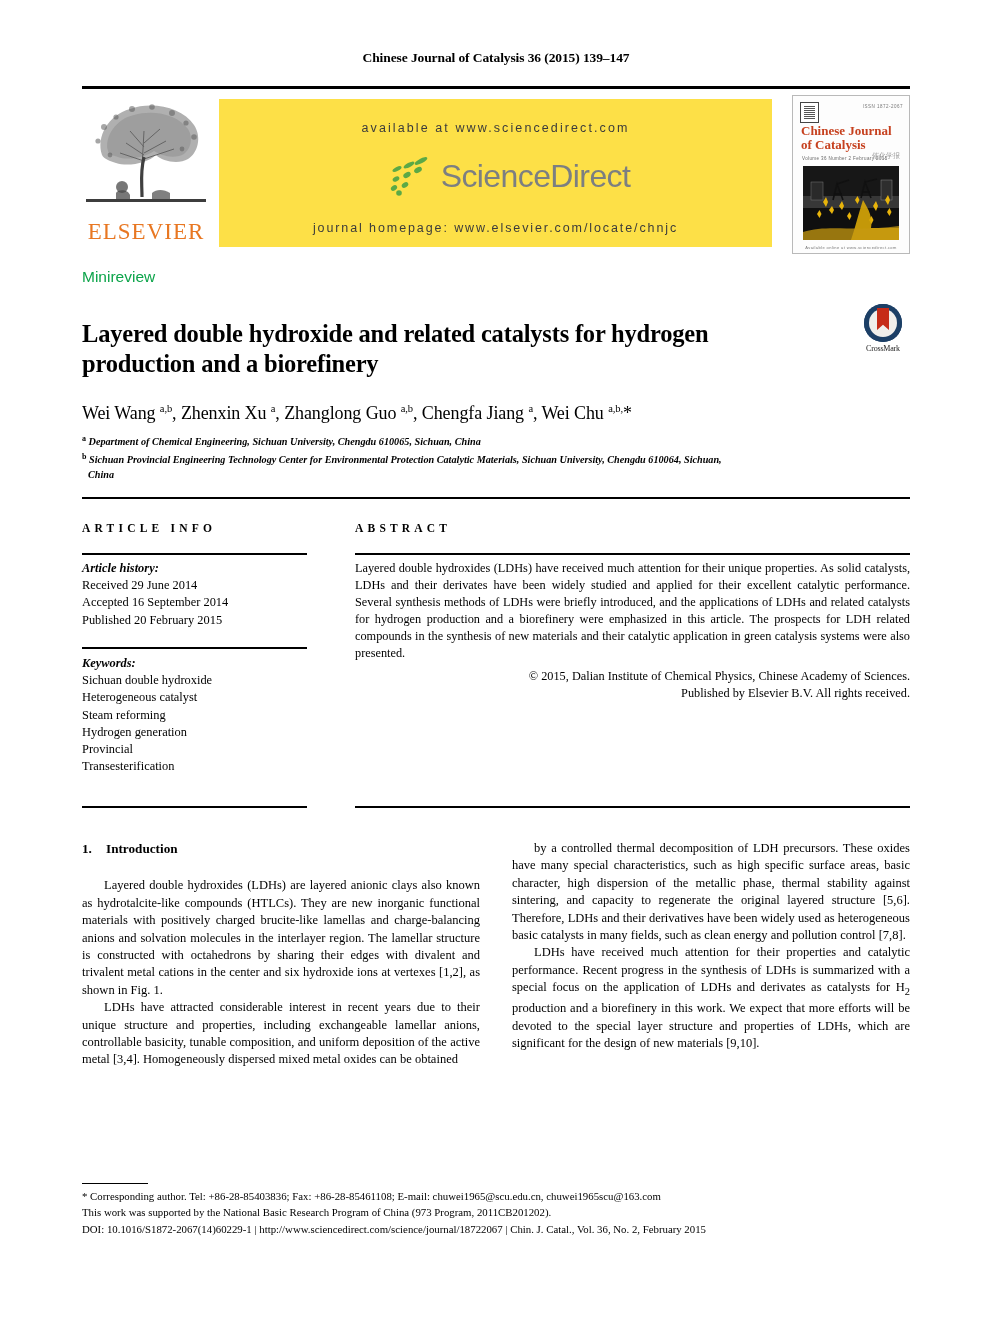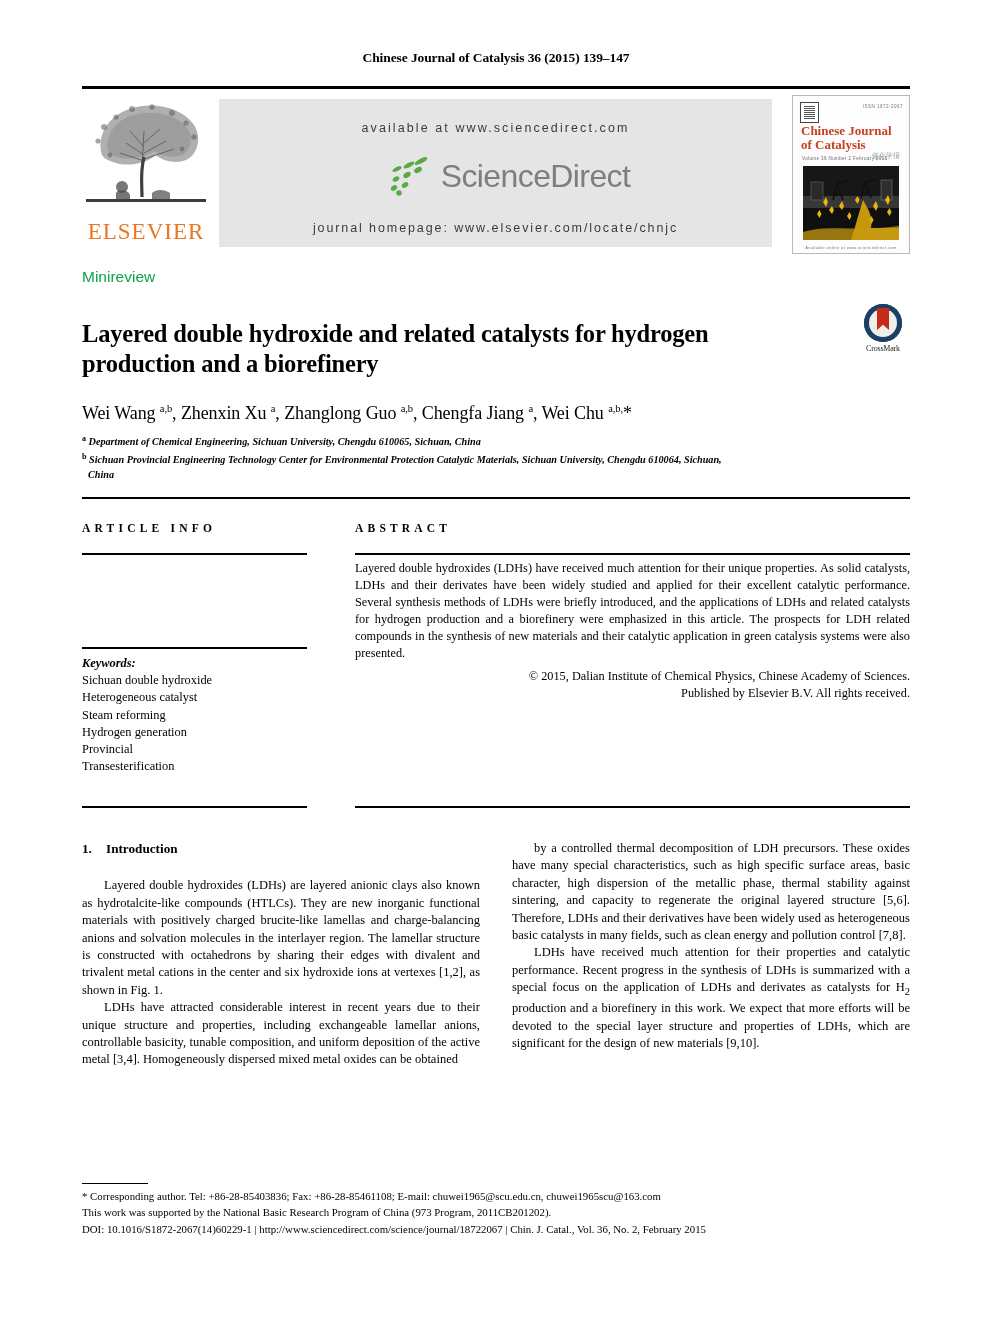--- a/index.html
+++ b/index.html
@@ -59,21 +59,21 @@
     letter-spacing: 1px;
     color: #E87722;
     font-weight: 400;
   }
 
   .sd-band {
     position: absolute;
     left: 137px; top: 10px;
     width: 553px;
     height: 148px;
-    background: #e5e5e5;
+    background: #fde047;
     text-align: center;
   }
   .sd-available {
     margin-top: 22px;
     font-family: "Liberation Sans", sans-serif;
     font-size: 12.5px;
     letter-spacing: 2.1px;
     color: #3b3b3b;
   }
   .sd-logo-row {
@@ -502,20 +502,26 @@
   <div class="rule-full" style="top:497px;"></div>
   <div class="rule-info"></div>
   <div class="rule-abs"></div>
   <div class="rule-info2"></div>
   <div class="rule-info3"></div>
   <div class="rule-abs2"></div>
 
   <div class="col-info sec-head">ARTICLE INFO</div>
   <div class="col-abs sec-head">ABSTRACT</div>
 
+  <div class="hist">
+    <div class="it">Article history:</div>
+    <div>Received 29 June 2014</div>
+    <div>Accepted 16 September 2014</div>
+    <div>Published 20 February 2015</div>
+  </div>
 
   <div class="kw">
     <div class="it">Keywords:</div>
     <div>Sichuan double hydroxide</div>
     <div>Heterogeneous catalyst</div>
     <div>Steam reforming</div>
     <div>Hydrogen generation</div>
     <div>Provincial</div>
     <div>Transesterification</div>
   </div>

